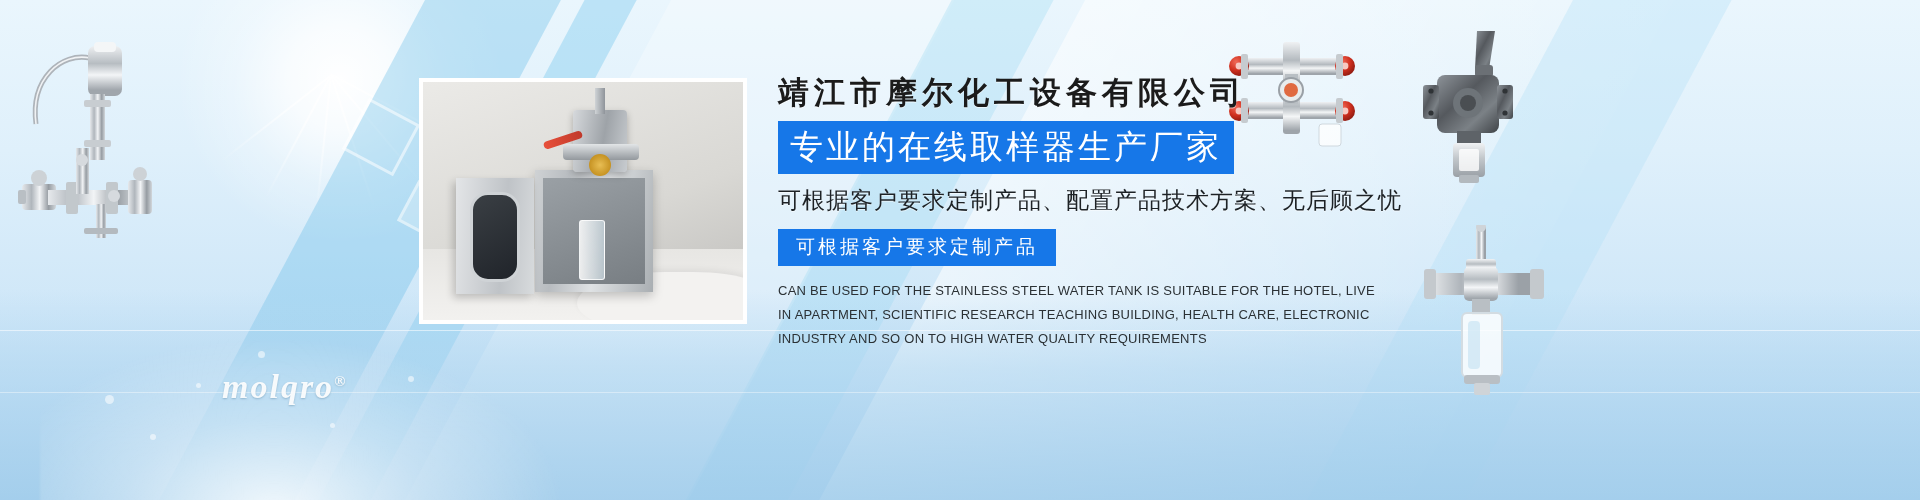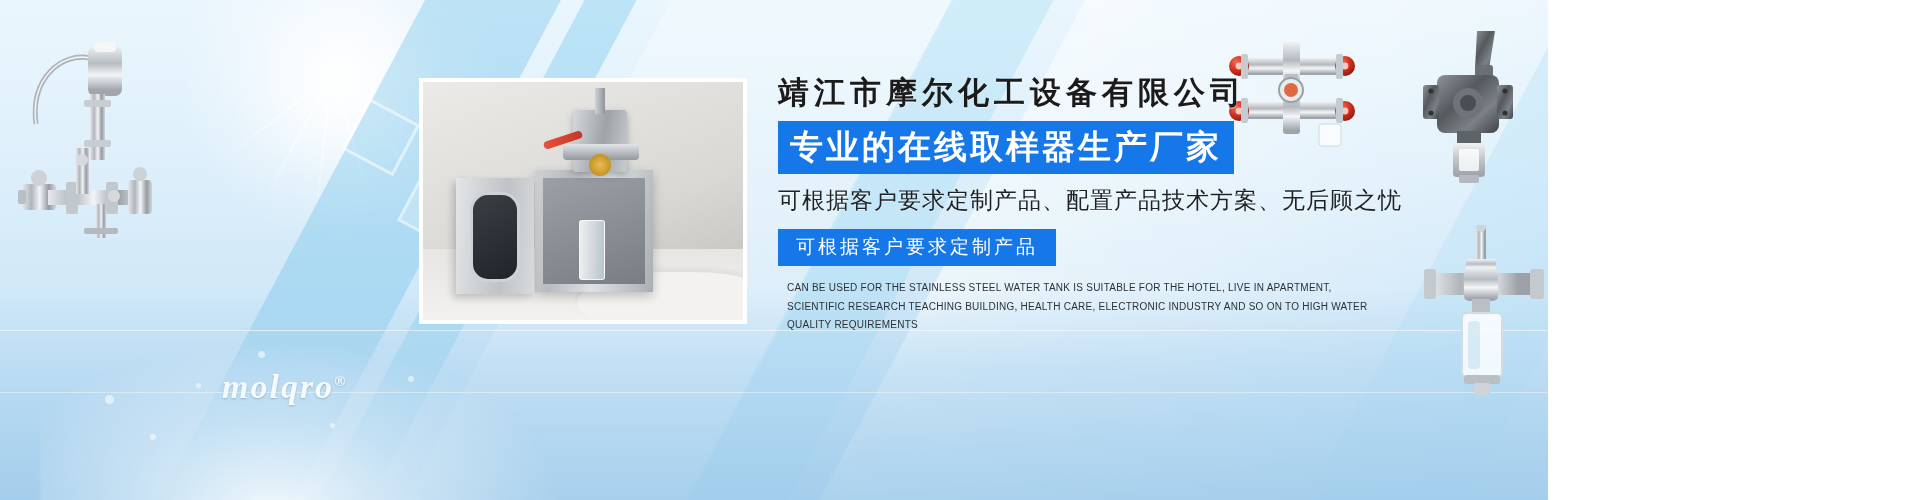--- a/index.html
+++ b/index.html
@@ -1,19 +1,19 @@
 <!DOCTYPE html>
 <html><head>
 <meta charset="utf-8">
 <style>
   html,body{margin:0;padding:0;}
   body{width:1920px;height:500px;overflow:hidden;font-family:"Liberation Sans",sans-serif;}
 
   #banner{
-    position:relative;width:1548px;height:500px;overflow:hidden;
+    position:relative;width:1920px;height:500px;overflow:hidden;
     background:
       linear-gradient(180deg,#eaf6fd 0%, #dff0fb 30%, #cfe7f8 62%, #bcdcf4 100%);
   }
 
   
   .bg-layer{position:absolute;top:0;left:0;width:100%;height:100%;pointer-events:none;}
 
   
   .sun{
     position:absolute;left:175px;top:-85px;width:330px;height:330px;border-radius:50%;
@@ -112,36 +112,36 @@
   
   #copy{position:absolute;left:778px;top:74px;width:620px;}
   #company{
     font-family:"Liberation Serif",serif;font-weight:700;font-size:31px;letter-spacing:5px;
     color:#1b1b1b;line-height:1.2;white-space:nowrap;
     text-shadow:0 1px 0 rgba(255,255,255,.6);
   }
   #headline-wrap{margin-top:10px;}
   #headline{
     display:inline-block;background:#1677e8;color:#fff;
-    font-size:33px;font-weight:700;letter-spacing:3px;line-height:1;
+    font-size:33px;font-weight:400;letter-spacing:3px;line-height:1;
     padding:9px 12px 11px 12px;white-space:nowrap;
   }
   #subline{
     margin-top:11px;font-size:23px;color:#1d2226;letter-spacing:1px;white-space:nowrap;
     text-shadow:0 1px 0 rgba(255,255,255,.5);
   }
   #badge-wrap{margin-top:13px;}
   #badge{
     display:inline-block;background:#1677e8;color:#fff;
     font-size:19px;letter-spacing:3px;line-height:1;
     padding:8px 18px 10px 18px;white-space:nowrap;
   }
   #eng{
-    margin-top:13px;width:600px;font-size:10px;line-height:1.85;letter-spacing:.25px;
-    color:#2b3135;text-transform:uppercase;margin-left:9px;
+    margin-top:13px;width:600px;font-size:13px;line-height:1.85;letter-spacing:.25px;
+    color:#2b3135;text-transform:uppercase;
   }
 
   
   #watermark{
     position:absolute;left:222px;top:368px;
     font-family:"Liberation Serif",serif;font-style:italic;font-weight:700;
     font-size:34px;letter-spacing:2px;color:rgba(255,255,255,.92);
     text-shadow:0 1px 2px rgba(90,130,160,.45);
     user-select:none;
     text-align:right;

